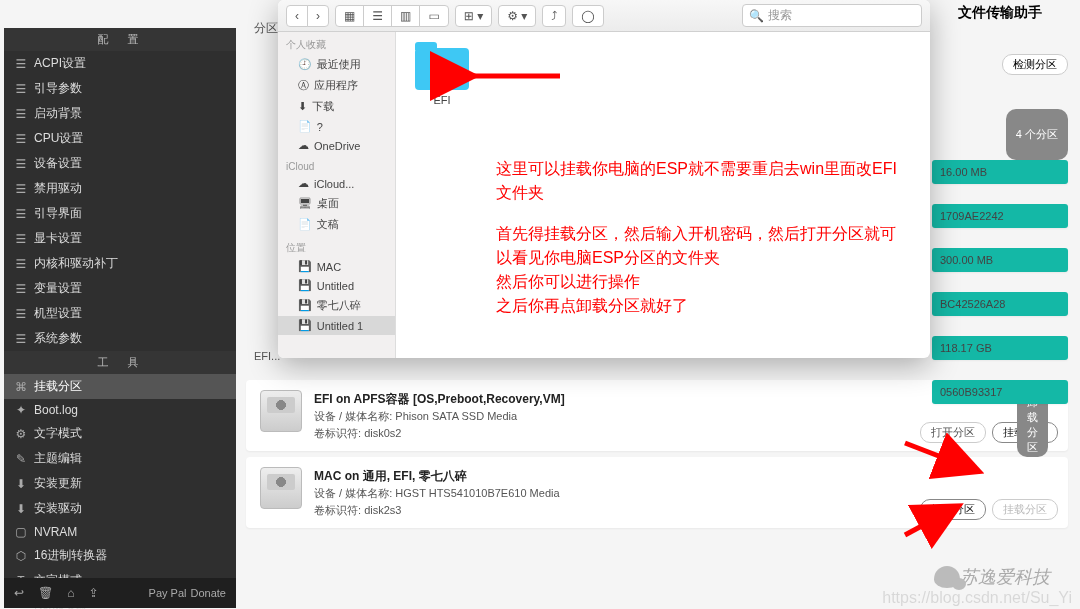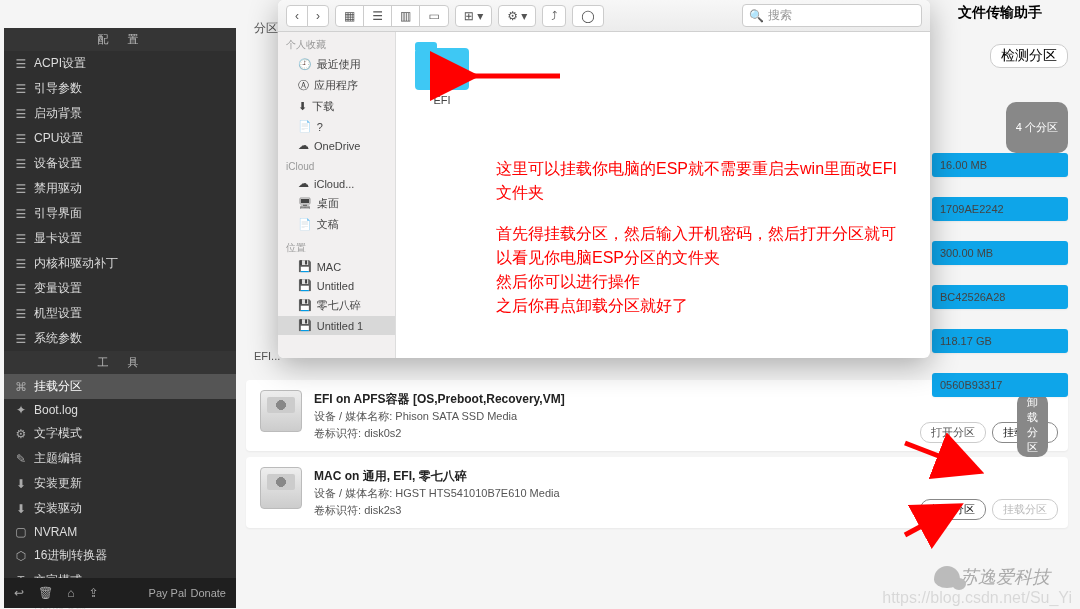--- a/index.html
+++ b/index.html
@@ -26,23 +26,23 @@
 .partition-card .info { font-size: 11px; color: #555; line-height: 1.5; }
 .partition-card .info .title { font-weight: bold; color: #222; font-size: 12px; }
 .partition-card .btns { position: absolute; right: 10px; bottom: 8px; display: flex; gap: 6px; }
 .partition-card .btns button { font-size: 11px; padding: 2px 10px; border: 1px solid #ccc; background: #fff; border-radius: 10px; color: #555; }
 .partition-card .btns button.primary { border-color: #888; color: #222; }
 .partition-card .btns .pill { font-size: 11px; padding: 2px 10px; border-radius: 10px; background: #888; color: #fff; border: none; }
 
 
 .right-col { position: absolute; right: 12px; top: 0; width: 136px; }
 .right-col .header { font-size: 14px; font-weight: bold; text-align: center; padding: 4px 0; }
-.right-col .detect-btn { float: right; font-size: 14px; padding: 2px 10px; border: 1px solid #ccc; border-radius: 10px; background: #fff; margin-top: 18px; }
+.right-col .detect-btn { float: right; font-size: 11px; padding: 2px 10px; border: 1px solid #ccc; border-radius: 10px; background: #fff; margin-top: 28px; }
 .right-col .count-pill { float: right; font-size: 11px; padding: 18px 10px; border-radius: 10px; background: #888; color: #fff; margin-top: 34px; clear: both; }
-.right-col .info-cell { clear: both; background: #0ea5e9; border-radius: 3px; padding: 6px 8px; font-size: 11px; color: #444; margin-top: 20px; text-align: left; box-shadow: 0 1px 2px rgba(0,0,0,.05); overflow: hidden; text-overflow: ellipsis; white-space: nowrap; }
+.right-col .info-cell { clear: both; background: #14b8a6; border-radius: 3px; padding: 6px 8px; font-size: 11px; color: #444; margin-top: 20px; text-align: left; box-shadow: 0 1px 2px rgba(0,0,0,.05); overflow: hidden; text-overflow: ellipsis; white-space: nowrap; }
 
 
 .finder { position: absolute; left: 278px; top: 0; width: 652px; height: 358px; background: #fff; border-radius: 6px; box-shadow: 0 8px 30px rgba(0,0,0,.3); overflow: hidden; display: flex; flex-direction: column; }
 .finder .titlebar { height: 22px; background: linear-gradient(#f7f7f7,#e8e8e8); border-bottom: 1px solid #d0d0d0; display: flex; align-items: center; padding: 0 8px; gap: 6px; }
 .finder .titlebar .dot { width: 11px; height: 11px; border-radius: 50%; }
 .finder .titlebar .r { background: #ff5f57; } .finder .titlebar .y { background: #ffbd2e; } .finder .titlebar .g { background: #28c940; }
 .finder .titlebar .title { position: absolute; left: 0; right: 0; text-align: center; font-size: 12px; color: #555; pointer-events: none; }
 .finder .toolbar { height: 32px; background: linear-gradient(#f7f7f7,#ececec); border-bottom: 1px solid #d0d0d0; display: flex; align-items: center; padding: 0 8px; gap: 6px; }
 .finder .toolbar .btn { border: 1px solid #ccc; background: #fff; border-radius: 4px; padding: 3px 8px; font-size: 12px; color: #555; display: flex; align-items: center; gap: 2px; }
 .finder .toolbar .btn-group { display: flex; }

